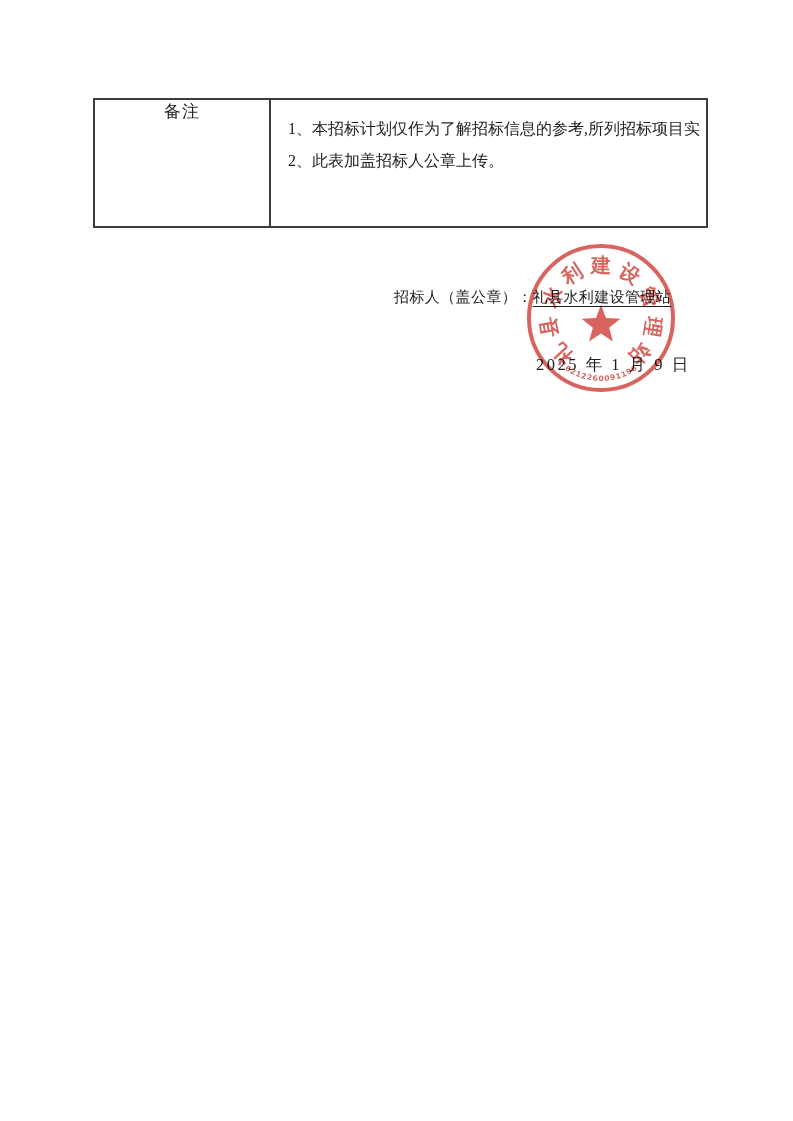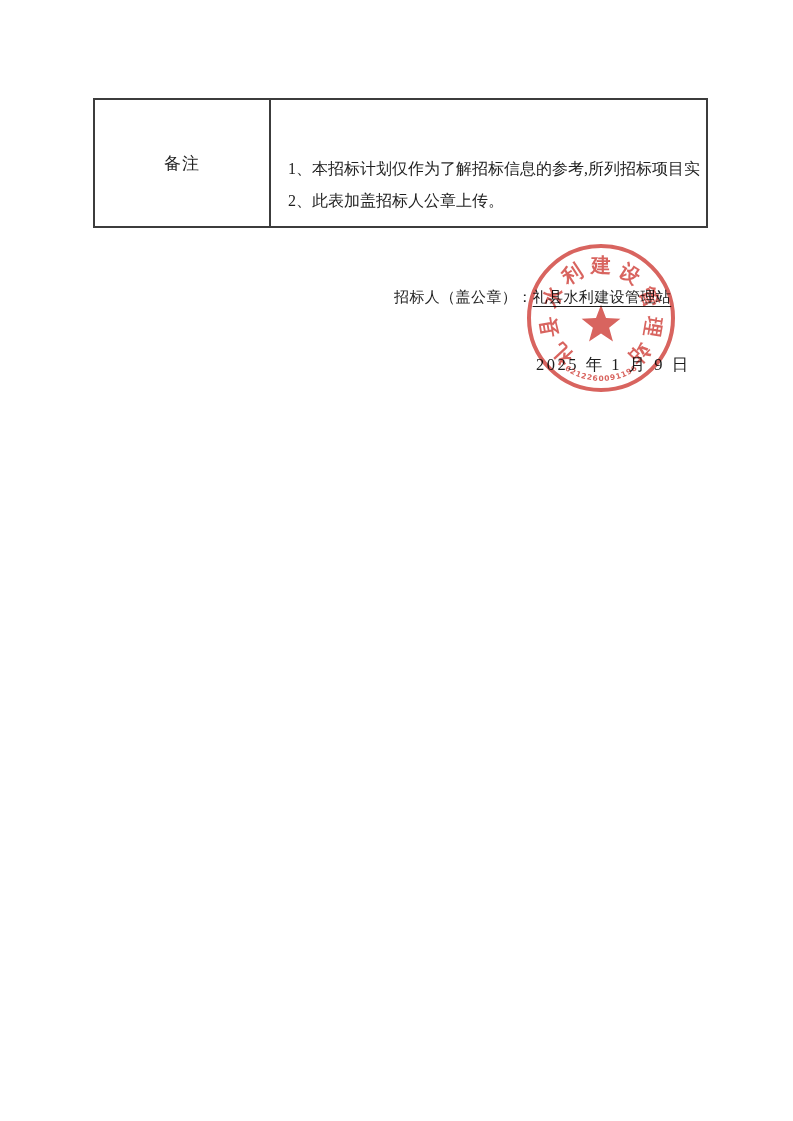--- a/index.html
+++ b/index.html
@@ -24,29 +24,27 @@
     top: 98px;
     width: 611px;
     height: 126px;
     border: 2px solid #3c3c3c;
     display: flex;
   }
   .cell-label {
     width: 182px;
     border-right: 2px solid #3c3c3c;
     display: flex;
-    align-items: center;
     justify-content: center;
     font-size: 17px;
     letter-spacing: 1px;
   }
   .cell-content {
     flex: 1;
     padding: 13px 6px 0 17px;
-    margin-top: 40px;
   }
   .note-line {
     font-size: 16px;
     line-height: 31.6px;
     white-space: nowrap;
   }
 
   
   .sig-line {
     position: absolute;

